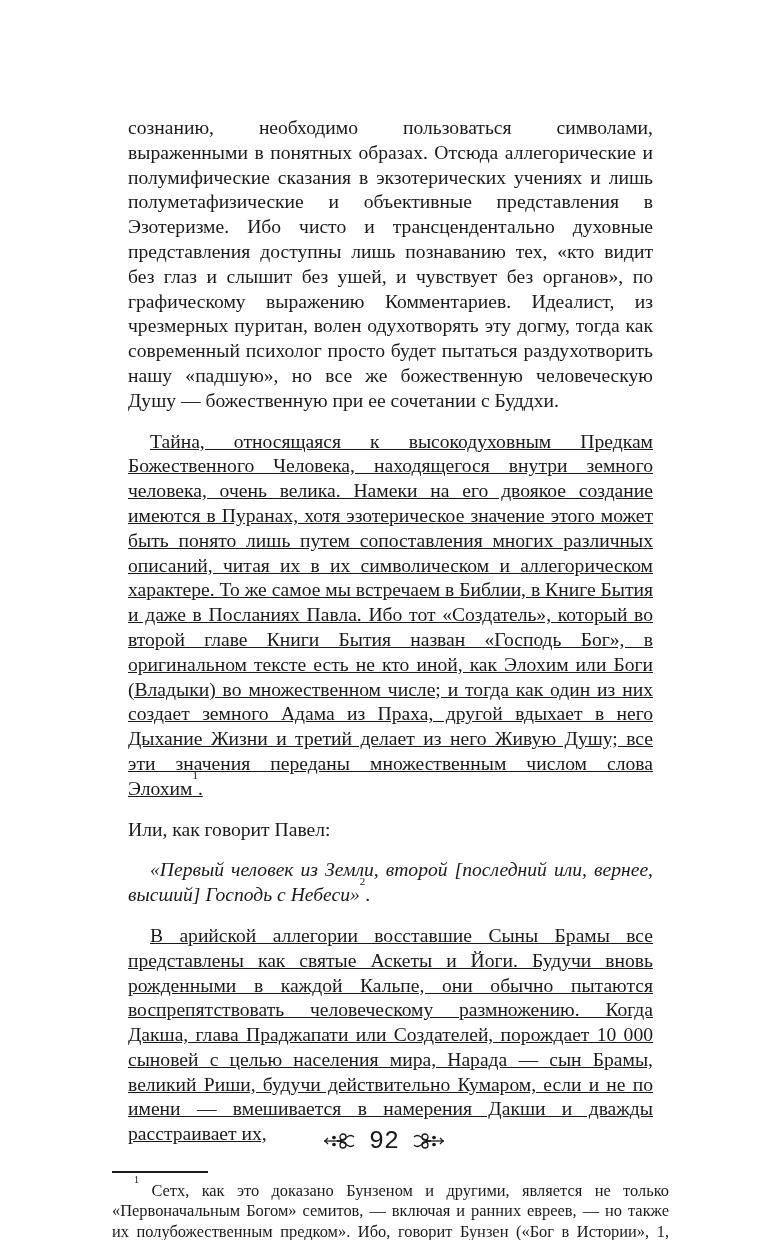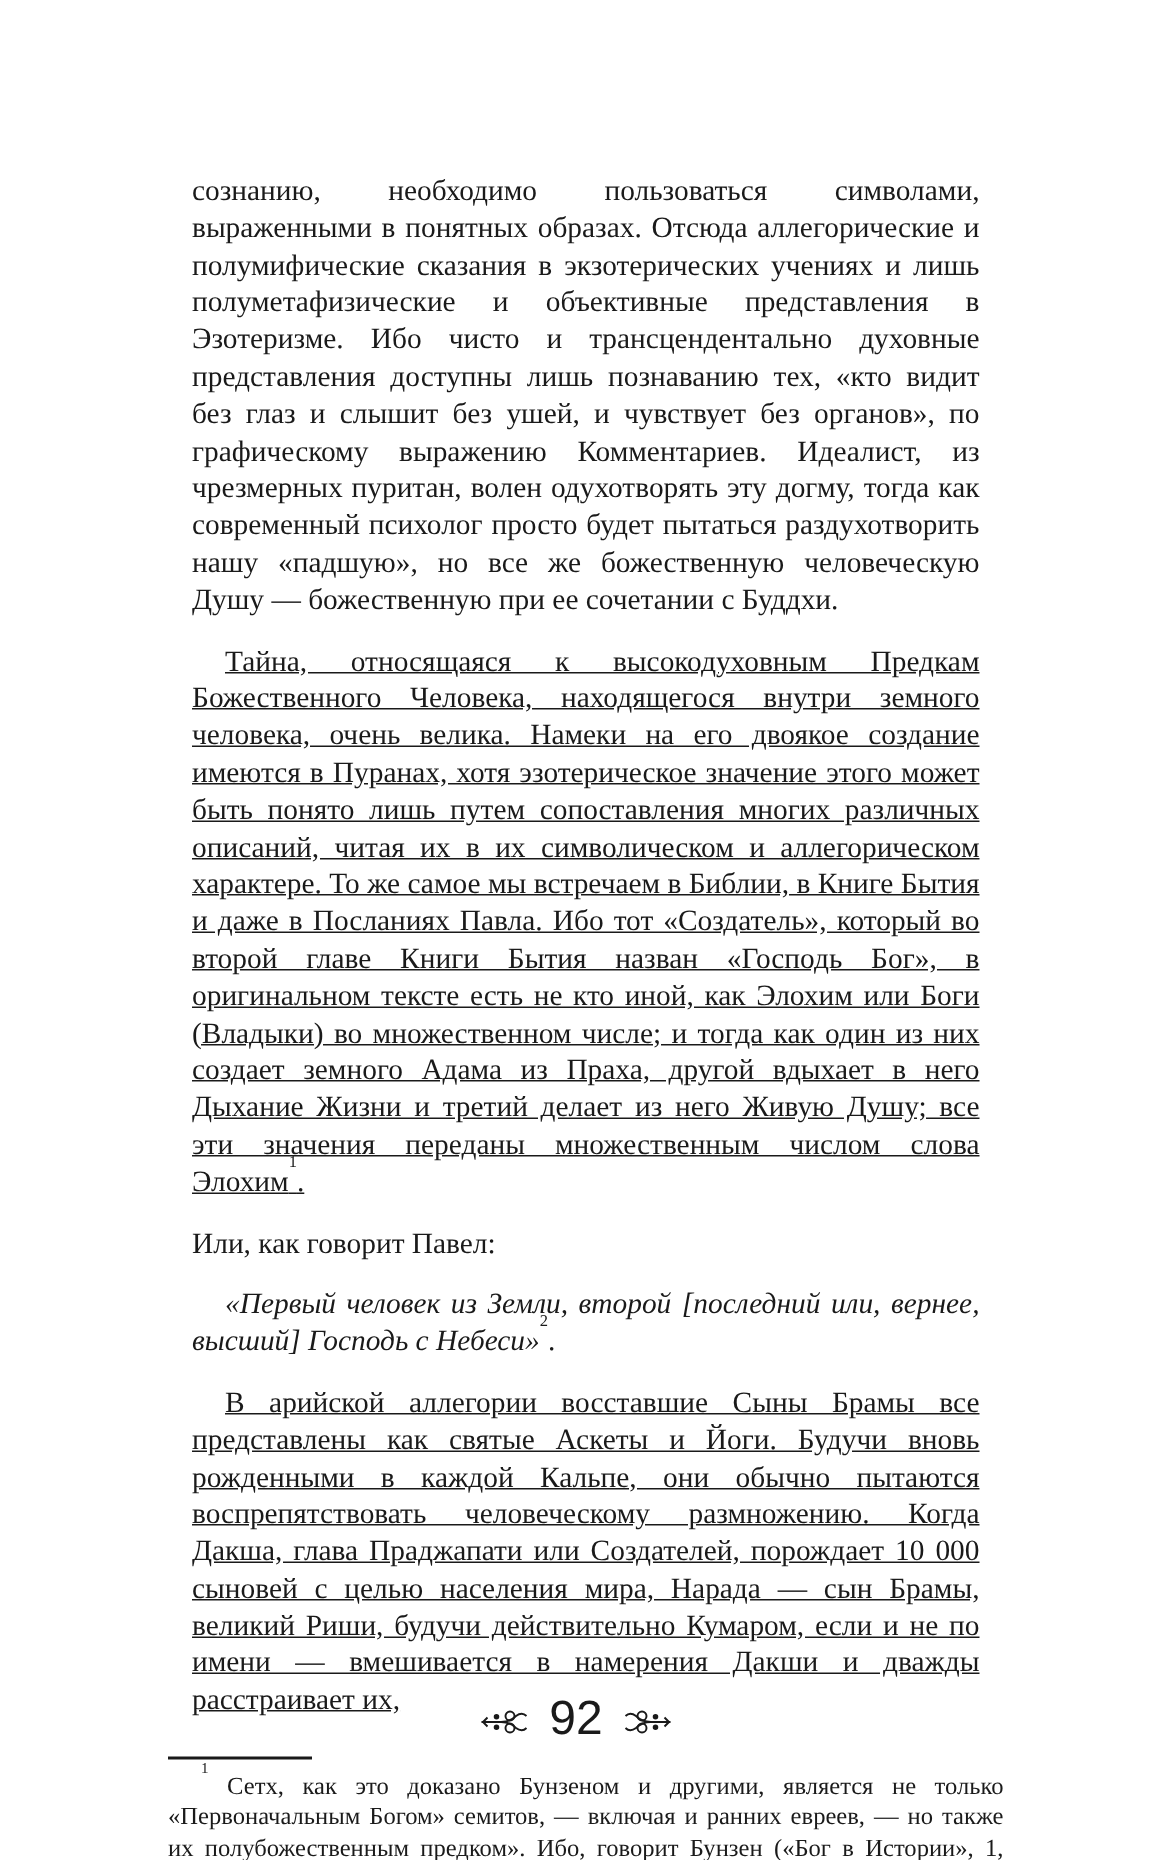--- a/index.html
+++ b/index.html
@@ -16,21 +16,21 @@
   .body-text p.quote { font-style: italic; text-indent: 22px; font-family: Liberation Serif, serif; }
   sup { font-size: 11px; vertical-align: top; position: relative; top: -2px; line-height: 0; }
   .rule { width: 96px; height: 2px; background: #1a1a1a; margin: 24px 0 8px 0; }
   .footnotes p {
     margin: 0; font-size: 16.4px; line-height: 20.4px; text-align: justify;
   }
   .footnotes p.fn { text-indent: 22px; }
   .footnotes sup { font-size: 10px; top: -1px; }
   .folio {
     position: absolute; left: 0; width: 768px; top: 1127px; text-align: center;
-    font-family: Liberation Sans, sans-serif; font-size: 32px; color: #1a1a1a;
+    font-family: Liberation Mono, monospace; font-size: 25px; color: #1a1a1a;
   }
   .orn { display: inline-block; width: 34px; height: 18px; vertical-align: middle; margin: 0 12px; }
 </style>
 </head>
 <body>
 
 <div class="page">
   <div class="body-text">
     <p><span>сознанию, необходимо пользоваться символами, выраженными в понятных образах. Отсюда аллегорические и полумифические сказания в экзотерических учениях и лишь полуметафизические и объективные представления в Эзотеризме. Ибо чисто и трансцендентально духовные представления доступны лишь познаванию тех, «кто видит без глаз и слышит без ушей, и чувствует без органов», по графическому выражению Комментариев. Идеалист, из чрезмерных пуритан, волен одухотворять эту догму, тогда как современный психолог просто будет пытаться раздухотворить нашу «падшую», но все же божественную человеческую Душу — божественную при ее сочетании с Буддхи.</span></p>
     <p class="indent"><span>Тайна, относящаяся к высокодуховным Предкам Божественного Человека, находящегося внутри земного человека, очень велика. Намеки на его двоякое создание имеются в Пуранах, хотя эзотерическое значение этого может быть понято лишь путем сопоставления многих различных описаний, читая их в их символическом и аллегорическом характере. То же самое мы встречаем в Библии, в Книге Бытия и даже в Посланиях Павла. Ибо тот «Создатель», который во второй главе Книги Бытия назван «Господь Бог», в оригинальном тексте есть не кто иной, как Элохим или Боги (Владыки) во множественном числе; и тогда как один из них создает земного Адама из Праха, другой вдыхает в него Дыхание Жизни и третий делает из него Живую Душу; все эти значения переданы множественным числом слова Элохим</span><sup>1</sup><span>.</span></p>

